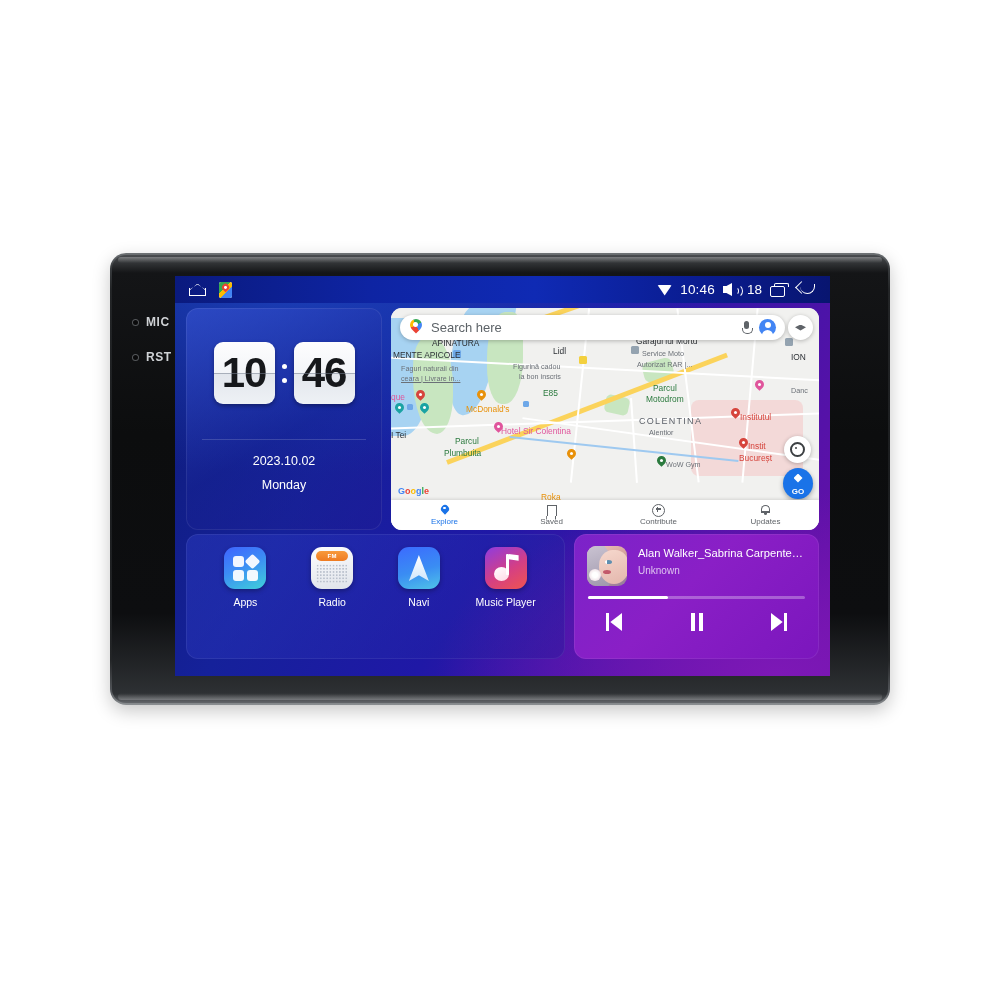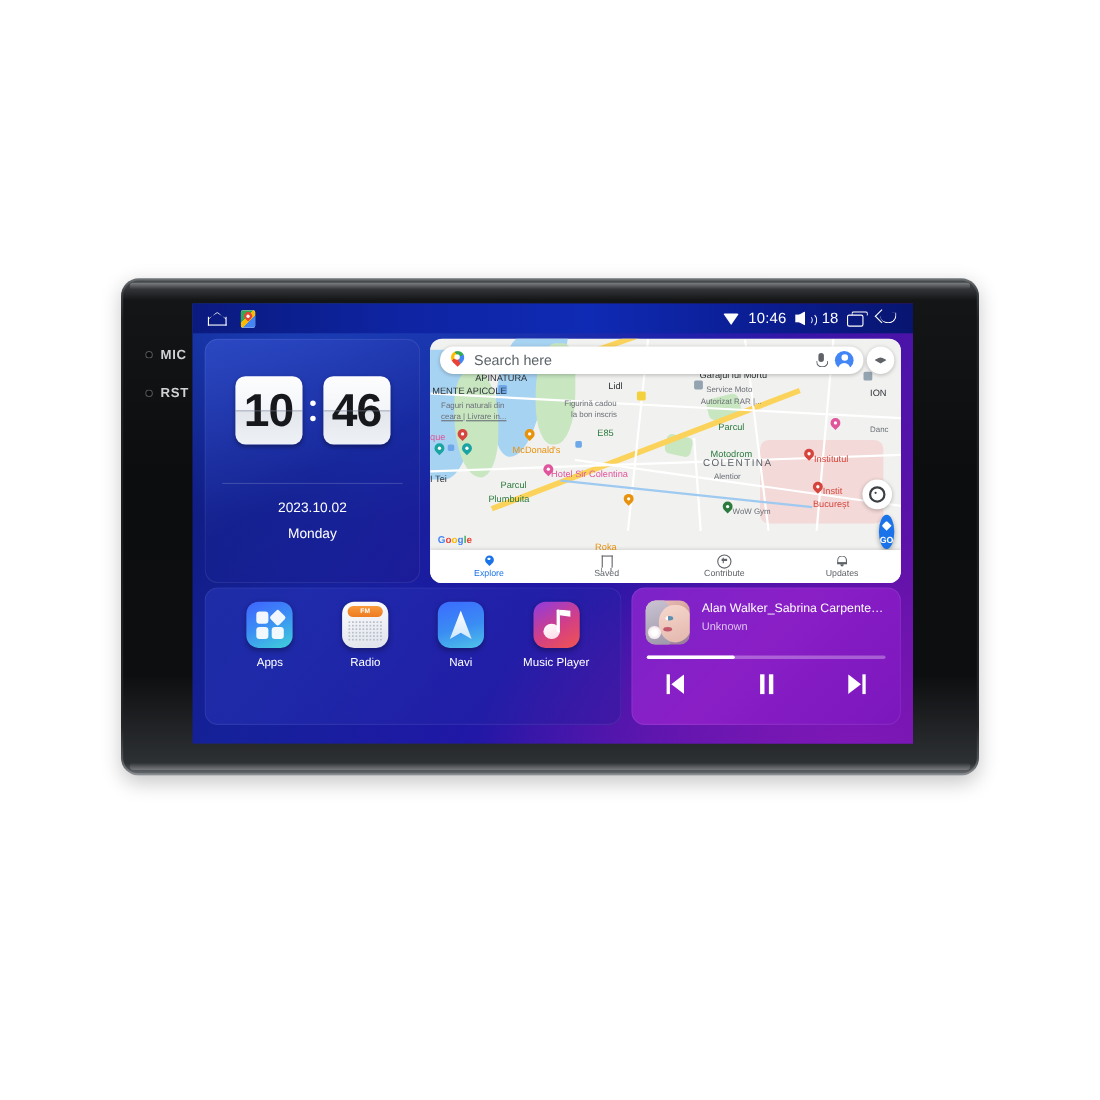--- a/index.html
+++ b/index.html
@@ -130,21 +130,21 @@
   .acct i{position:absolute;left:3px;top:10.5px;width:11px;height:7px;border-radius:6px 6px 0 0;background:#fff;}
   .layers{position:absolute;right:6px;top:7px;width:25px;height:25px;border-radius:50%;background:#fff;
     box-shadow:0 1px 4px rgba(0,0,0,.25);display:flex;align-items:center;justify-content:center;}
   .layers b{width:11px;height:6px;background:#5f6368;
     clip-path:polygon(50% 0,100% 45%,50% 100%,0 45%);display:block;}
 
   .loc-btn{position:absolute;right:8px;top:128px;width:27px;height:27px;border-radius:50%;background:#fff;
     box-shadow:0 1px 4px rgba(0,0,0,.28);display:flex;align-items:center;justify-content:center;}
   .loc-btn b{width:11px;height:11px;border-radius:50%;border:2px solid #3c4043;position:relative;display:block;}
   .loc-btn b:after{content:"";position:absolute;left:2.5px;top:2.5px;width:2px;height:2px;border-radius:50%;background:#3c4043;}
-  .go-btn{position:absolute;right:6px;top:160px;width:14px;height:31px;border-radius:50%;background:#1a73e8;
+  .go-btn{position:absolute;right:6px;top:160px;width:30px;height:31px;border-radius:50%;background:#1a73e8;
     box-shadow:0 2px 5px rgba(0,0,0,.32);display:flex;flex-direction:column;align-items:center;justify-content:center;gap:4px;}
   .go-btn b{width:9px;height:9px;background:#fff;clip-path:polygon(50% 0,100% 50%,50% 100%,0 50%);display:block;margin-top:2px;}
   .go-btn span{font-size:8px;color:#fff;font-weight:700;line-height:9px;}
   .gwm{position:absolute;left:7px;bottom:34px;font-size:9px;font-weight:700;}
   .gwm i{font-style:normal;}
 
   .mapnav{
     position:absolute;left:0;right:0;bottom:0;height:30px;background:#fff;display:flex;align-items:center;
     box-shadow:0 -1px 3px rgba(0,0,0,.12);
   }
@@ -432,21 +432,21 @@
               <div class="m-lbl sub" style="left: 10px; top: 56px;">Faguri naturali din</div>
               <div class="m-lbl sub" style="left: 10px; top: 66px; text-decoration: underline;">ceara | Livrare in...</div>
               <div class="m-lbl dark" style="left: 162px; top: 38px;">Lidl</div>
               <div class="m-lbl sub" style="left: 122px; top: 54px;">Figurină cadou</div>
               <div class="m-lbl sub" style="left: 128px; top: 64px;">la bon inscris</div>
               <div class="m-lbl dark" style="left: 245px; top: 28px;">Garajul lui Mortu</div>
               <div class="m-lbl sub" style="left: 251px; top: 41px;">Service Moto</div>
               <div class="m-lbl sub" style="left: 246px; top: 52px;">Autorizat RAR |...</div>
               <div class="m-lbl dark" style="left: 400px; top: 44px;">ION</div>
               <div class="m-lbl grn" style="left: 262px; top: 75px;">Parcul</div>
-              <div class="m-lbl grn" style="left: 255px; top: 86px; margin-top: 13px;">Motodrom</div>
+              <div class="m-lbl grn" style="left: 255px; top: 86px;">Motodrom</div>
               <div class="m-lbl sub" style="left: 400px; top: 78px;">Danc</div>
               <div class="m-lbl pink" style="left: 0px; top: 84px;">que</div>
               <div class="m-lbl biz" style="left: 75px; top: 96px;">McDonald's</div>
               <div class="m-lbl area" style="left: 248px; top: 108px;">COLENTINA</div>
               <div class="m-lbl red" style="left: 349px; top: 104px;">Institutul</div>
               <div class="m-lbl pink" style="left: 110px; top: 118px;">Hotel Sir Colentina</div>
               <div class="m-lbl dark" style="left: 0px; top: 122px;">I Tei</div>
               <div class="m-lbl grn" style="left: 64px; top: 128px;">Parcul</div>
               <div class="m-lbl grn" style="left: 53px; top: 140px;">Plumbuita</div>
               <div class="m-lbl biz" style="left: 150px; top: 144px; margin-top: 40px;">Roka</div>

